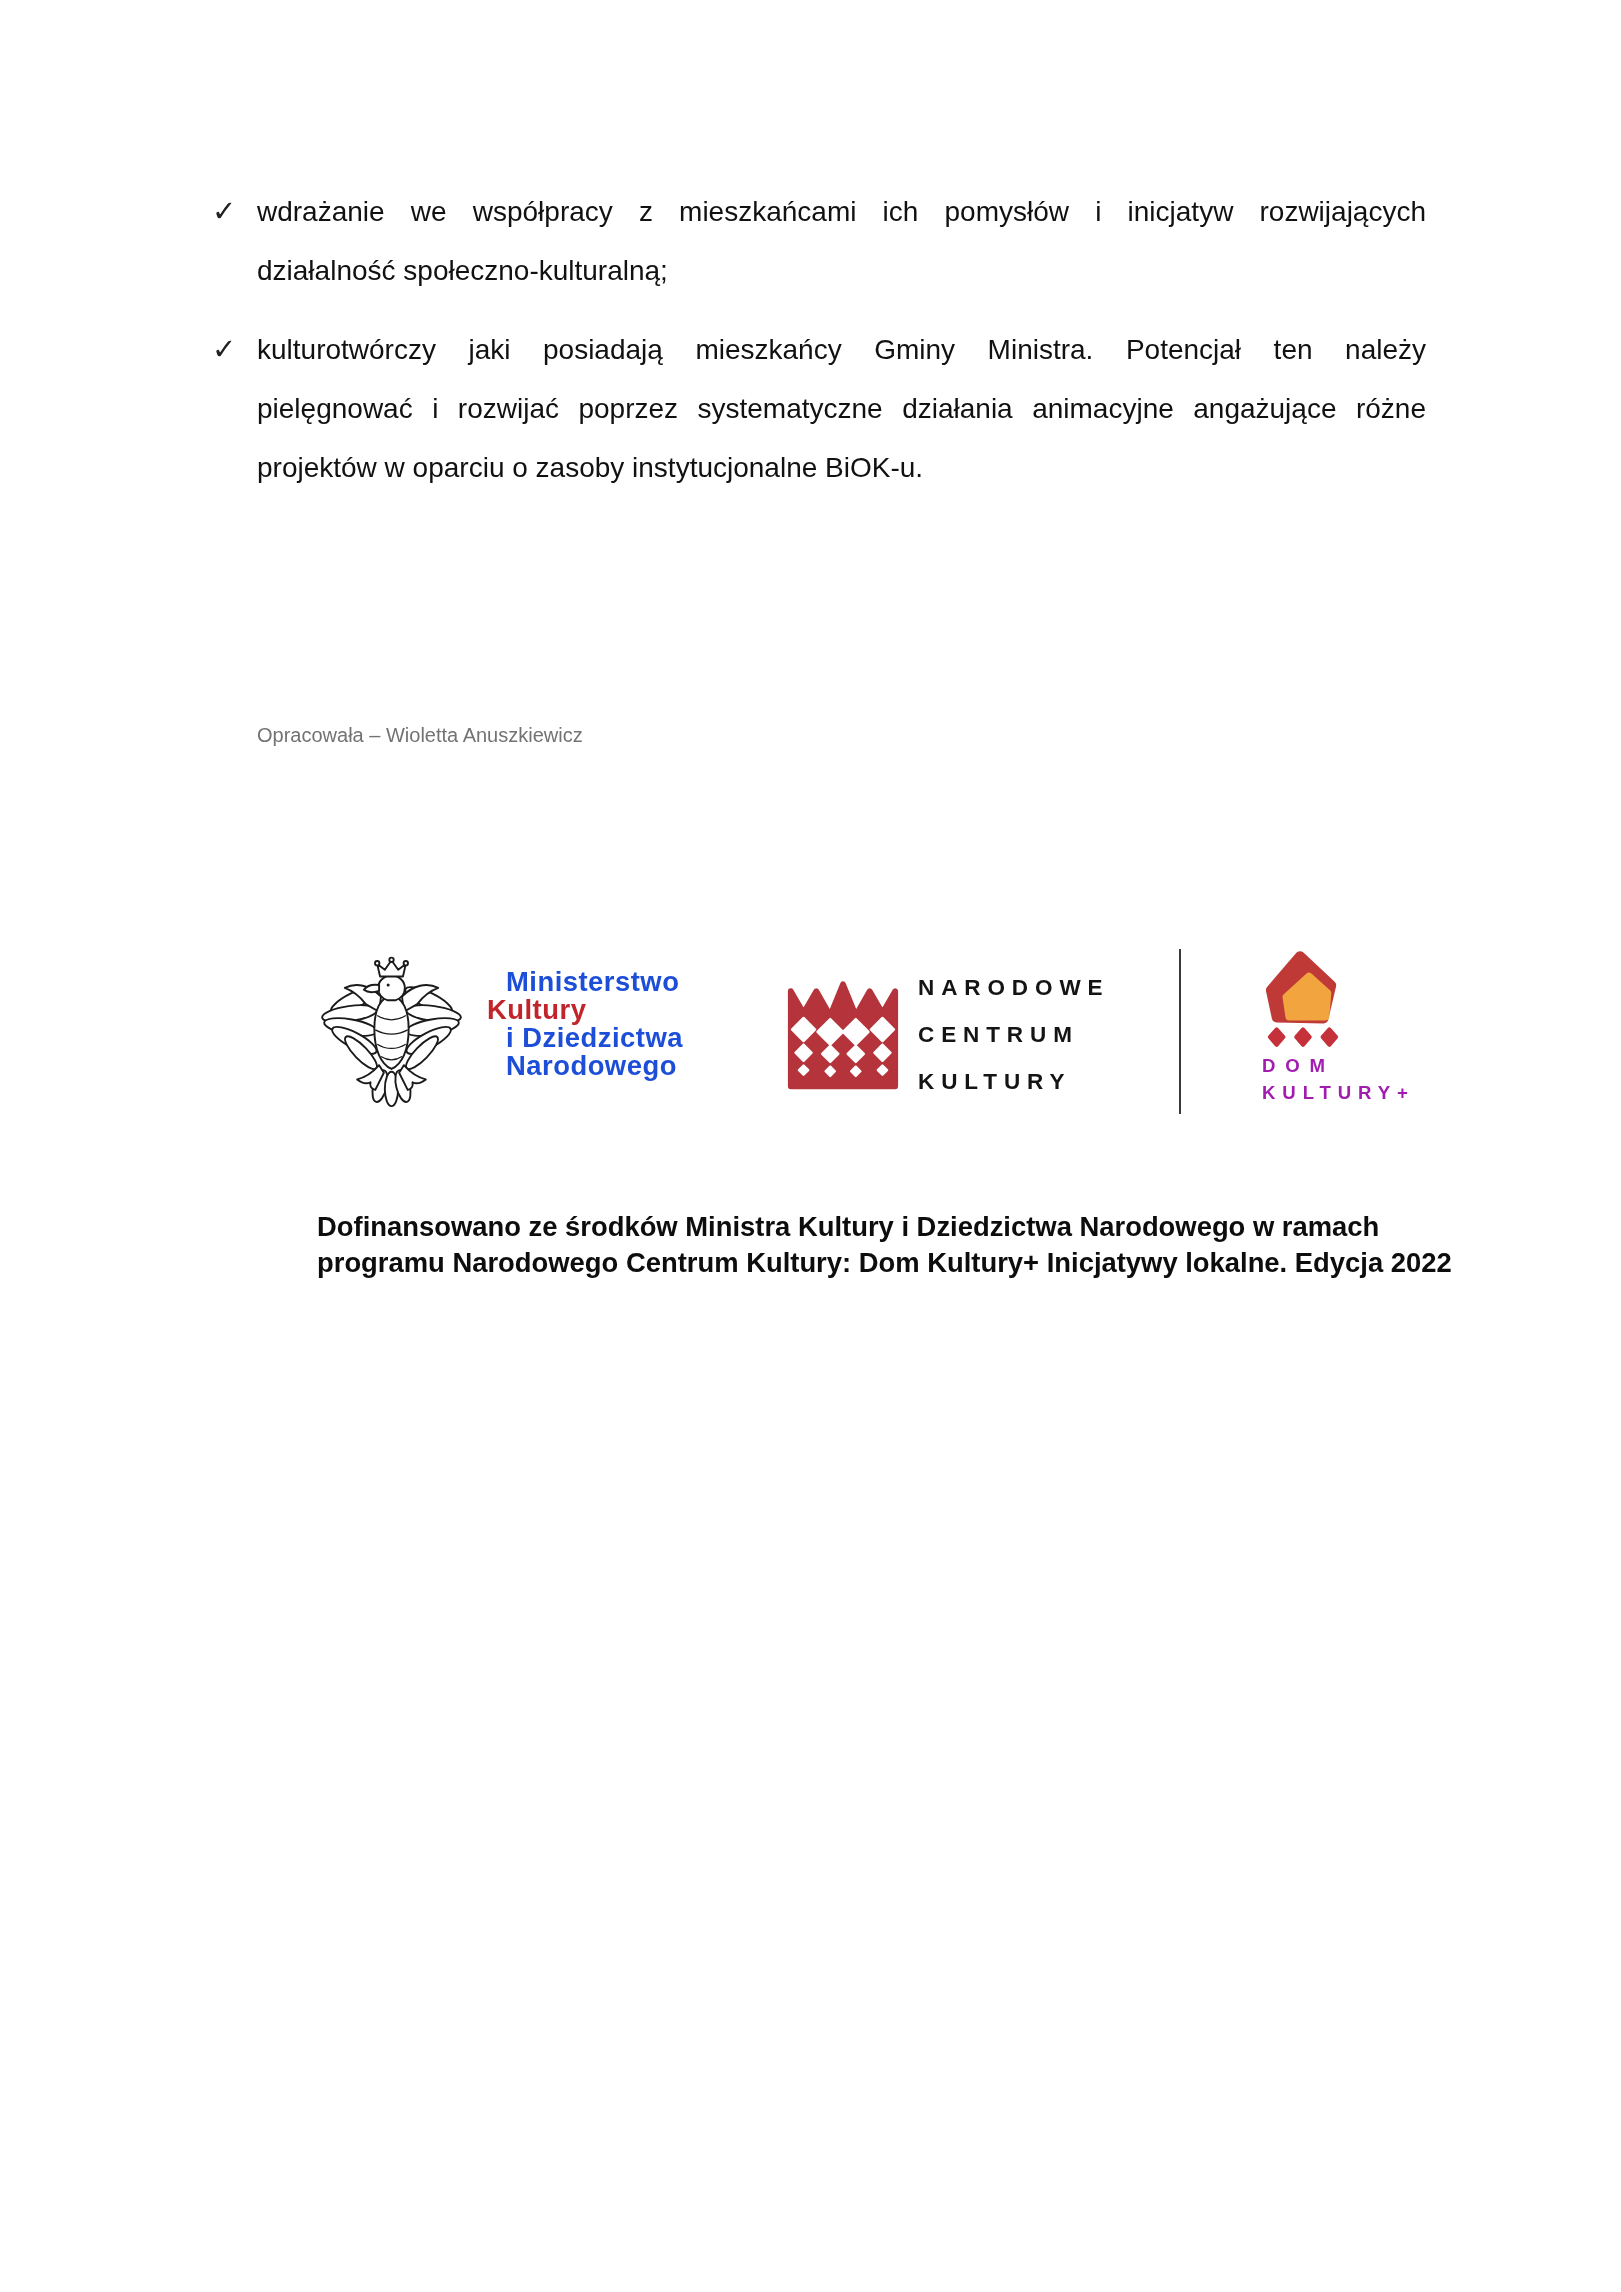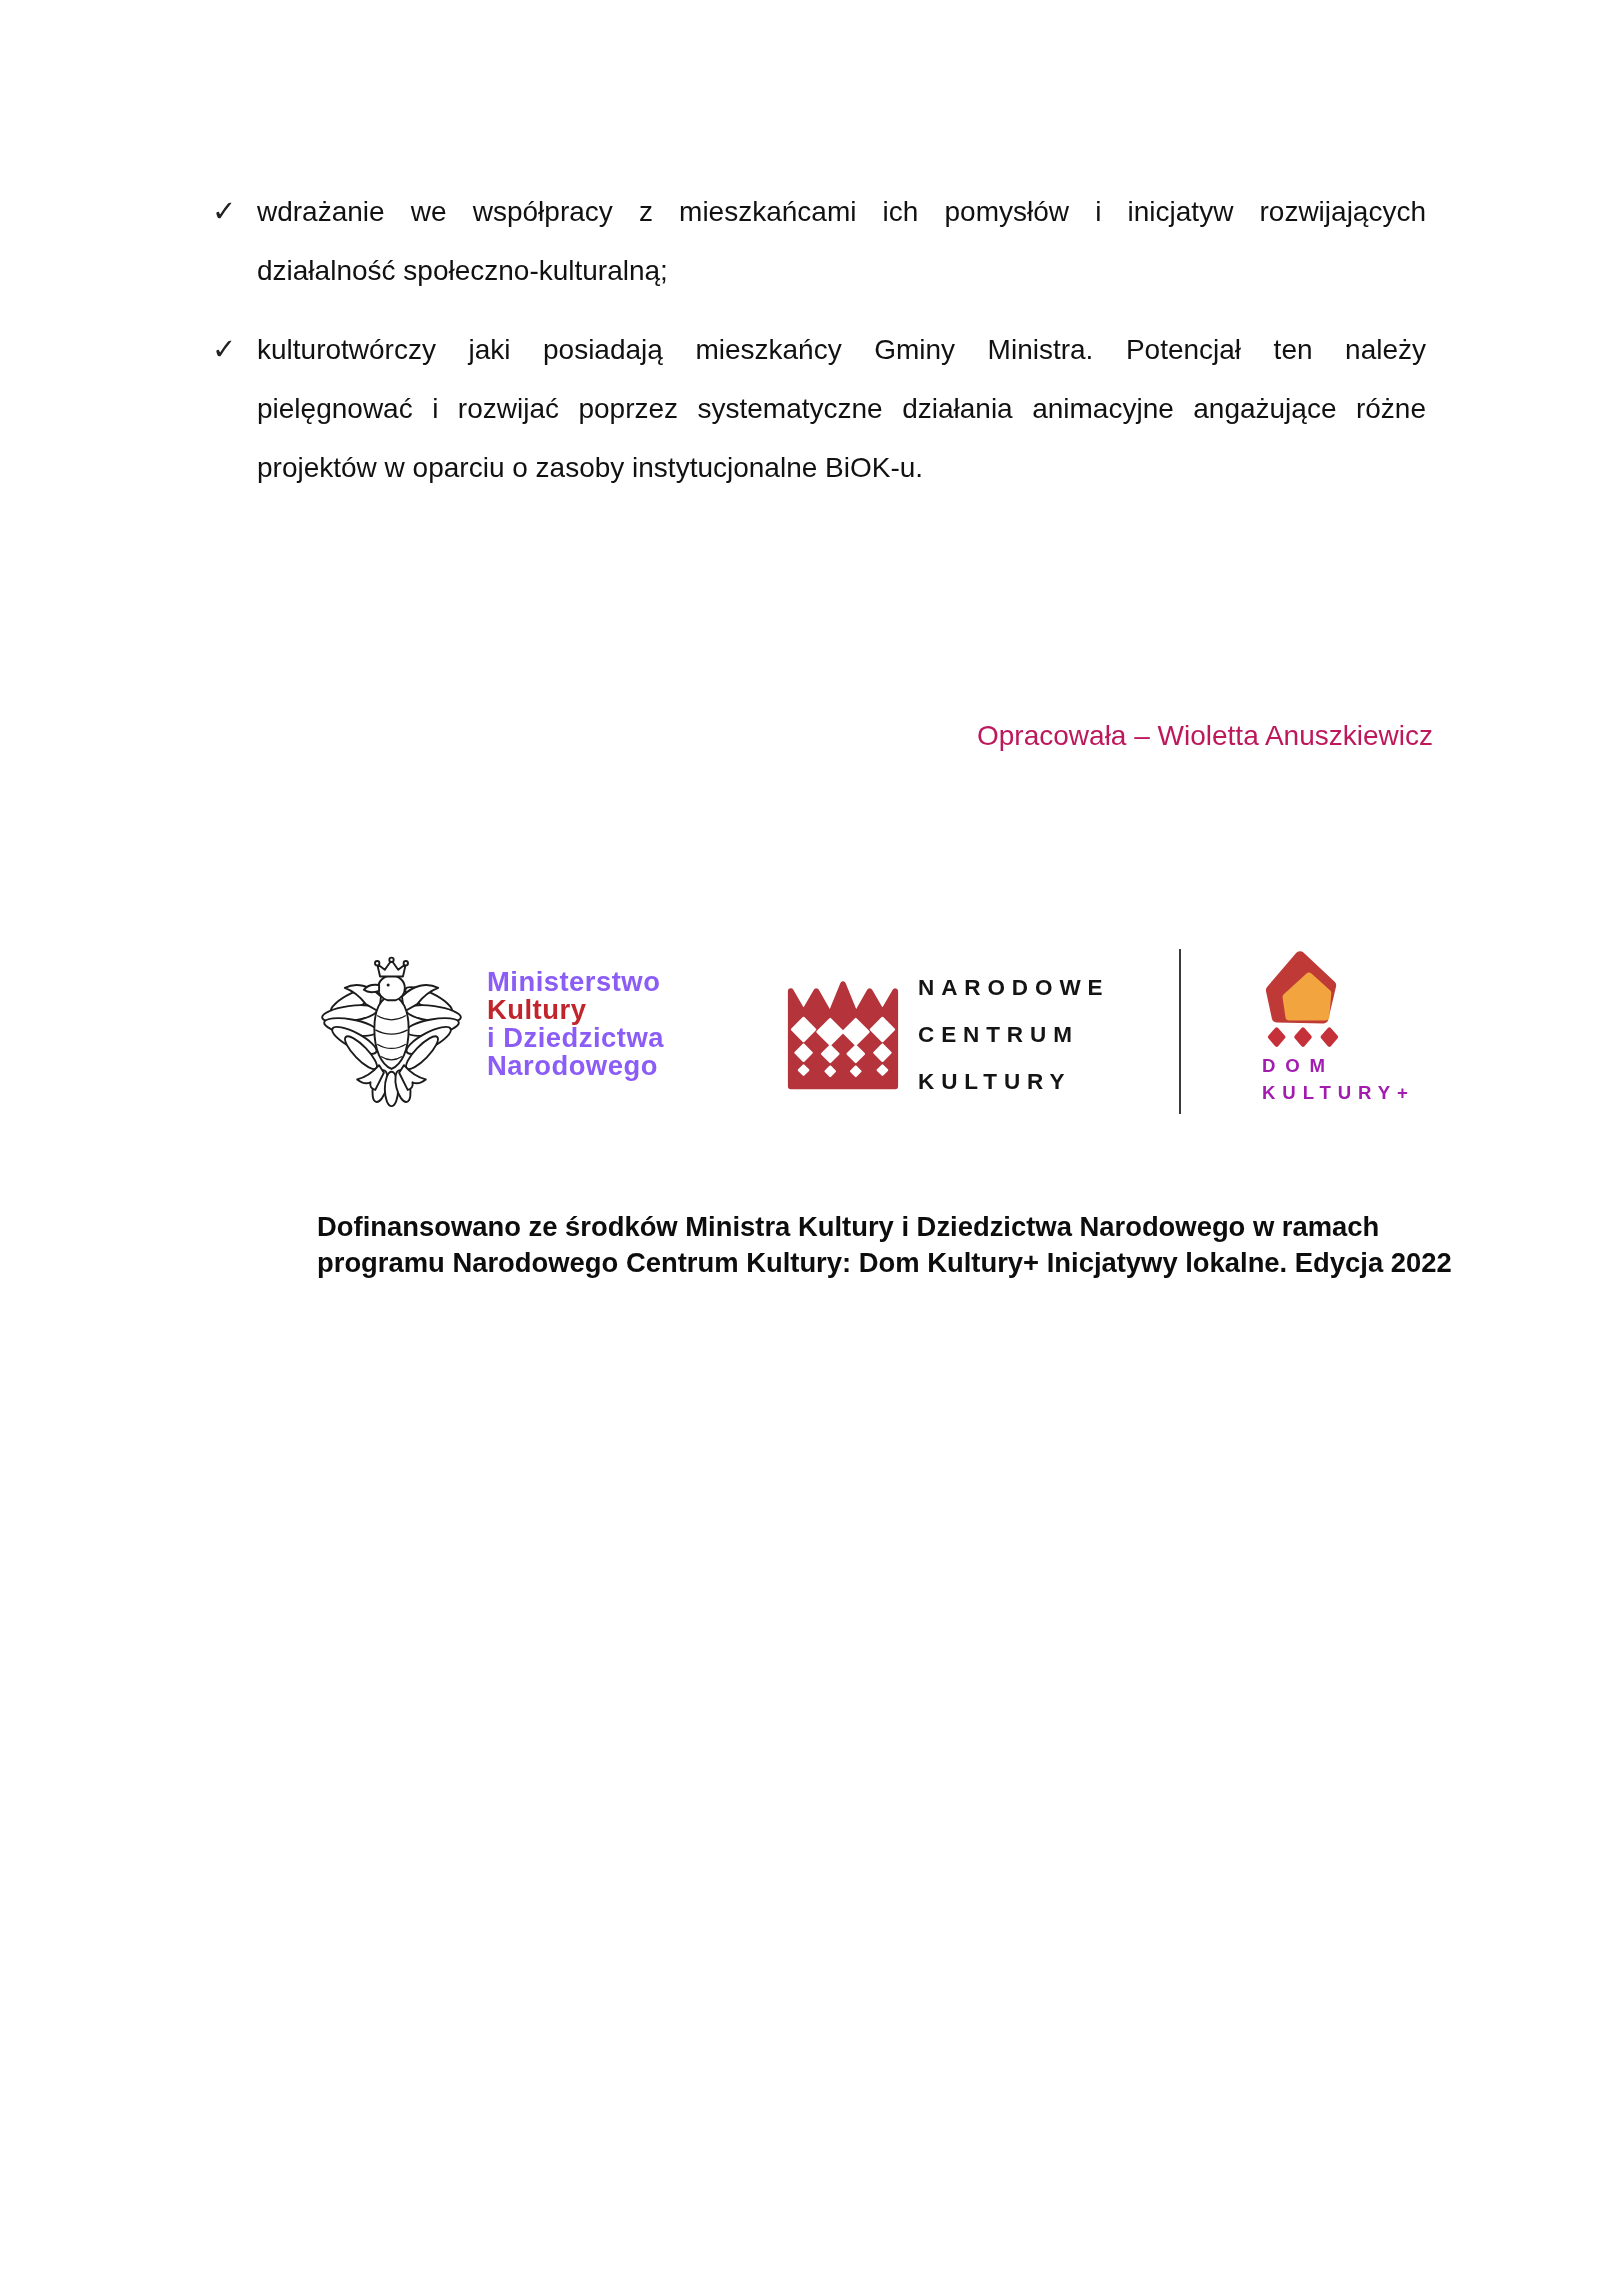--- a/index.html
+++ b/index.html
@@ -26,31 +26,31 @@
     font-size:29px;line-height:59px;color:#222;
   }
   .tline{ text-align:justify; text-align-last:justify; white-space:normal; }
   .tline.end{ text-align-last:left; }
   #bullet-1{ top:182px; }
   #bullet-2{ top:320px; }
   .attribution{
     position:absolute;
     left:257px;top:716px;
     width:1176px;
-    font-size:28px;line-height:39px;
-    text-align:right;color:#be185d;
+    font-size:20px;line-height:39px;
+    color:#737373;
   }
   
   .eagle-wrap{ position:absolute; left:320px; top:955px; width:143px; height:165px; }
   .ministry-text{
     position:absolute; left:487px; top:968px;
     font-size:27.4px; font-weight:bold; line-height:28px;
     letter-spacing:0.5px;
   }
-  .ministry-text .gray{ color:#8b5cf6; }
+  .ministry-text .gray{ color:#1d4ed8;margin-left:19px; }
   .ministry-text .red{ color:#c2242c; }
   .nck-crown{ position:absolute; left:785px; top:974px; width:116px; height:118px; }
   .nck-text{
     position:absolute; left:918px; top:964px;
     font-size:22.5px; font-weight:bold; color:#141414;
     letter-spacing:6.9px; line-height:47px;
   }
   .logo-divider{
     position:absolute; left:1179px; top:949px;
     width:2px; height:165px; background:#3a3a3a;

